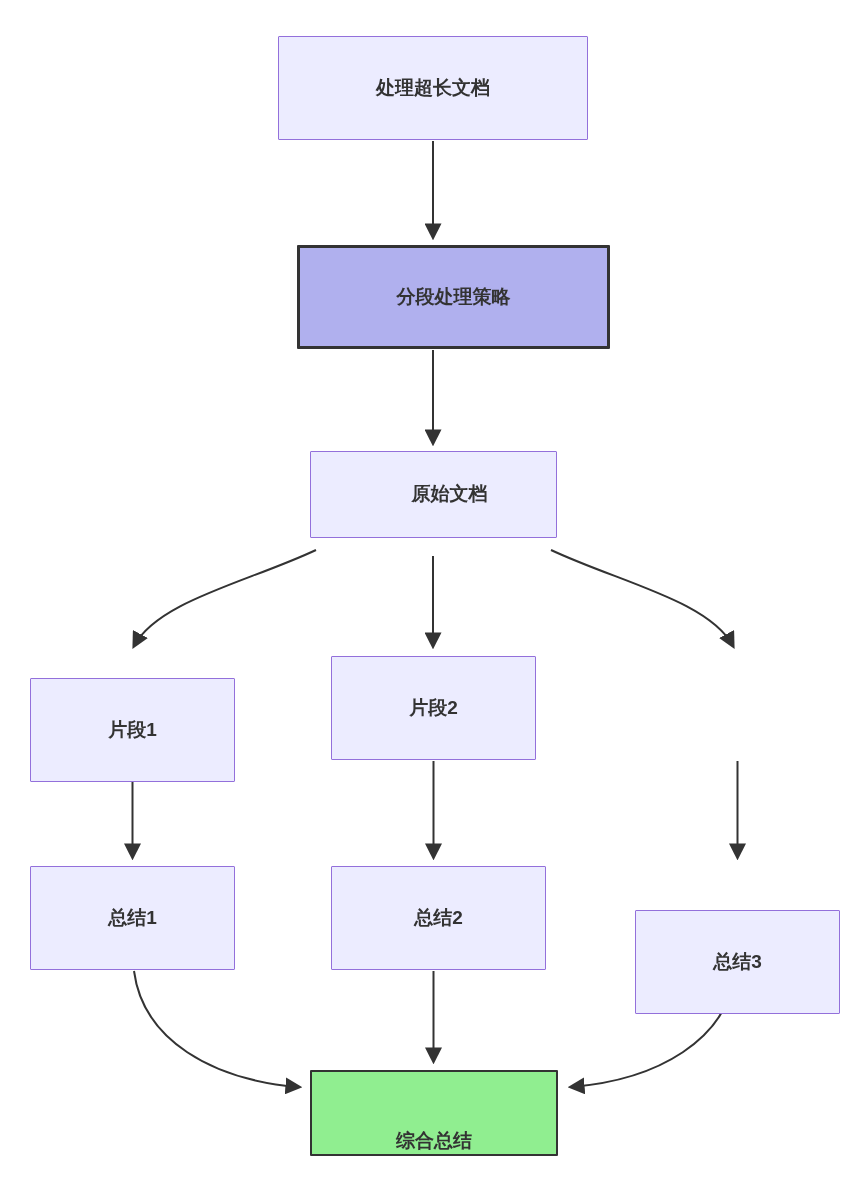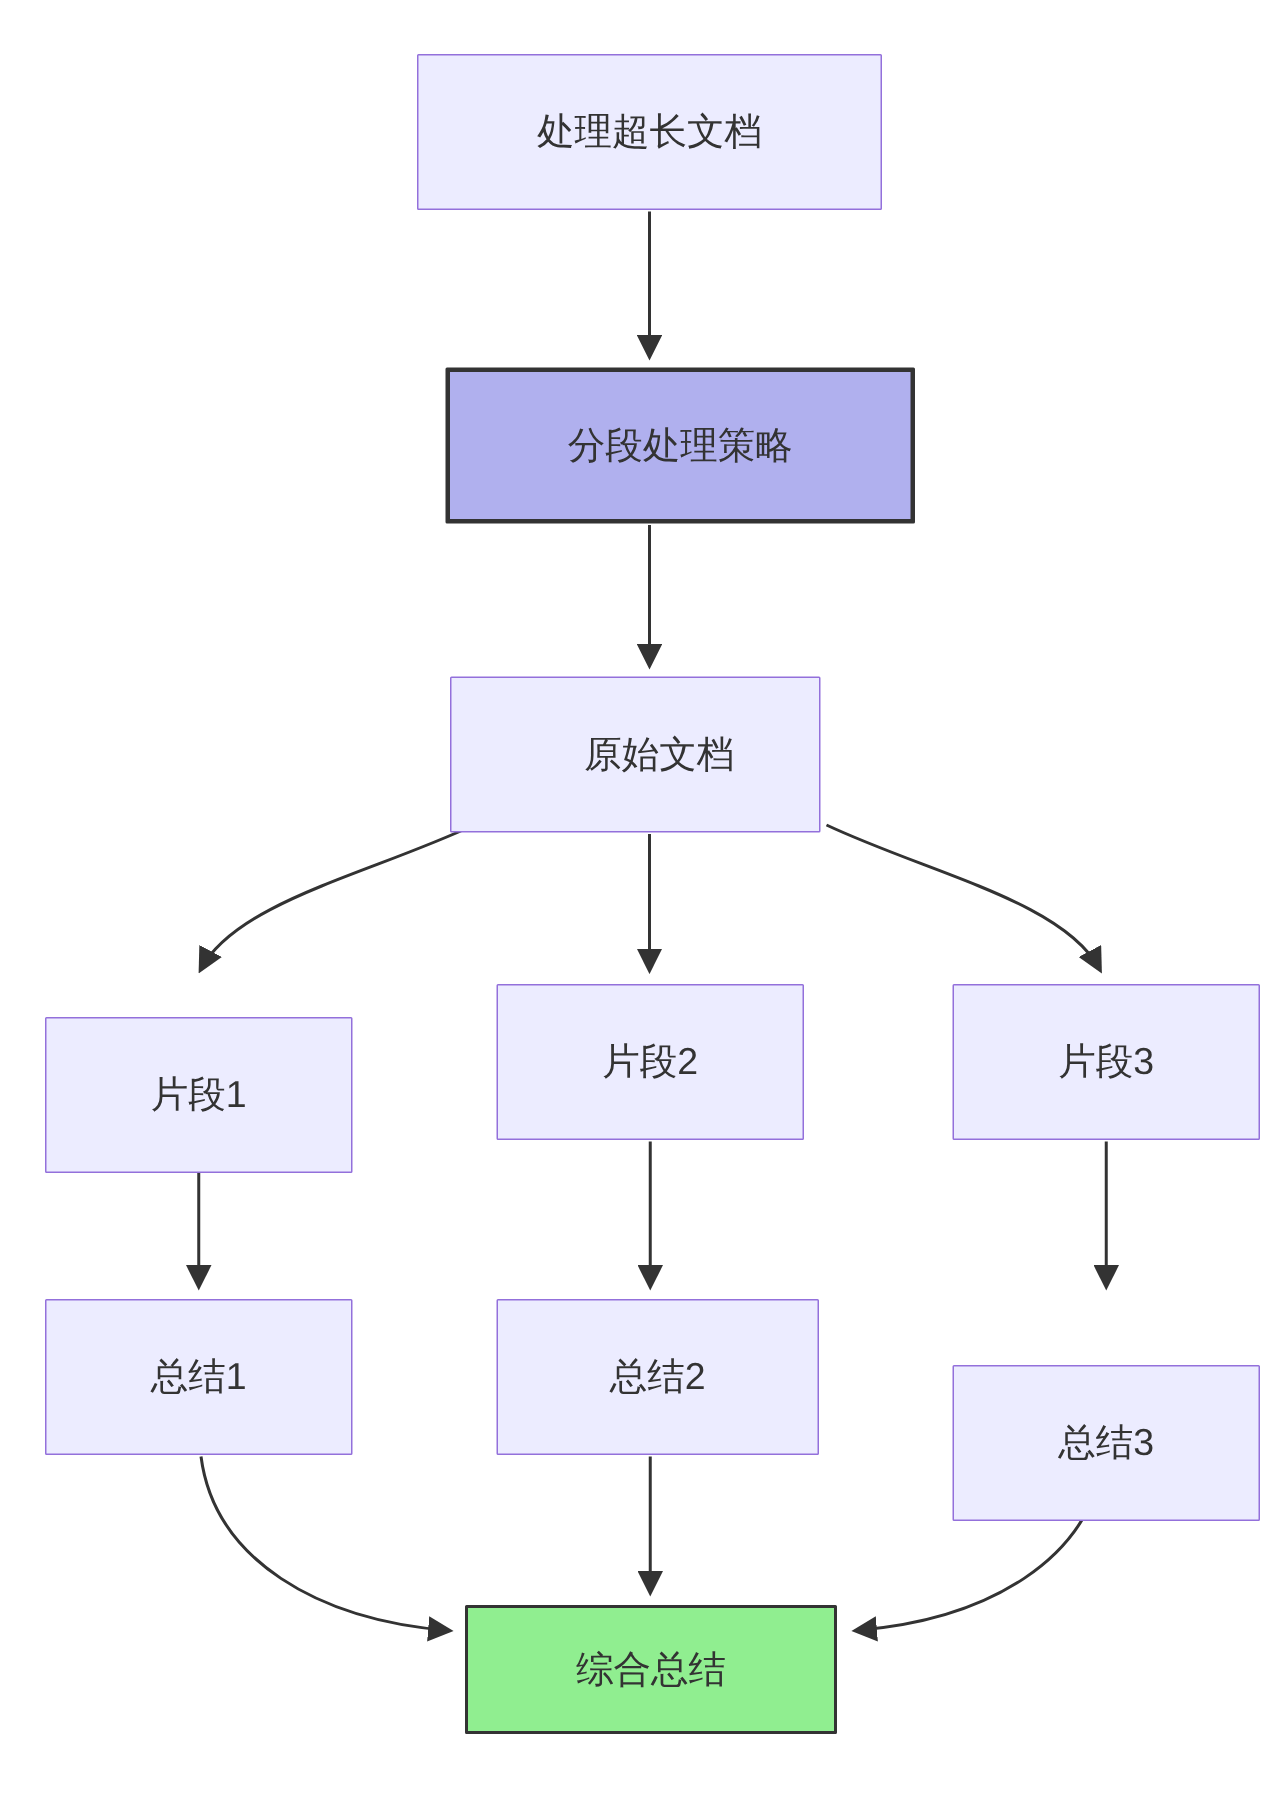--- a/index.html
+++ b/index.html
@@ -39,44 +39,45 @@
   .edges .arrowhead { fill: var(--edge); }
   .node {
     position: absolute;
     display: flex;
     align-items: center;
     justify-content: center;
     text-align: center;
     background: var(--node-fill);
     border: 1.5px solid var(--node-border);
     color: var(--text);
-    font-size: 25px;
+    font-size: 19px;
     line-height: 1.3;
     border-radius: 1px;
+    font-weight: bold;
   }
   .node.highlight {
     background: var(--highlight-fill);
     border: 3px solid var(--highlight-border);
     margin-left: 20px;
   }
   .node.success {
     background: var(--success-fill);
     border: 2.5px solid var(--success-border);
   }
   
   #n0 { left: 278px; top: 36px;   width: 310px; height: 104px; }
   #n1 { left: 277px; top: 245px;  width: 313px; height: 104px; }
-  #n2 { left: 300px; top: 451px;  width: 247px; height: 104px; padding-left: 32px; }
+  #n2 { left: 310px; top: 451px;  width: 247px; height: 87px; padding-left: 32px; }
   #n3 { left: 30px;  top: 656px;  width: 205px; height: 104px; margin-top: 22px; }
   #n4 { left: 331px; top: 656px;  width: 205px; height: 104px; }
   #n5 { left: 635px; top: 656px;  width: 205px; height: 104px; }
   #n6 { left: 30px;  top: 866px;  width: 205px; height: 104px; justify-content: center; }
   #n7 { left: 331px; top: 866px;  width: 215px; height: 104px; }
   #n8 { left: 635px; top: 866px;  width: 205px; height: 104px; margin-top: 44px; }
-  #n9 { left: 310px; top: 1070px; width: 248px; height: 86px; }
+  #n9 { left: 310px; top: 1070px; width: 248px; height: 86px; align-items: flex-end; }
 </style>
 </head>
 <body>
 
 <div class="canvas">
 
   <svg class="edges" viewBox="0 0 852 1196" xmlns="http://www.w3.org/2000/svg">
     <defs>
       <marker id="arrow" viewBox="0 0 10 10" refX="8" refY="5" markerWidth="8.5" markerHeight="8.5" orient="auto-start-reverse">
         <path class="arrowhead" d="M0,0 L10,5 L0,10 z"></path>
@@ -114,23 +115,20 @@
   </div>
   <div id="n2" class="node">
     <span>原始文档</span>
   </div>
   <div id="n3" class="node">
     <span>片段1</span>
   </div>
   <div id="n4" class="node">
     <span>片段2</span>
   </div>
-  <div id="n5" class="node">
-    <span>片段3</span>
-  </div>
   <div id="n6" class="node">
     <span>总结1</span>
   </div>
   <div id="n7" class="node">
     <span>总结2</span>
   </div>
   <div id="n8" class="node">
     <span>总结3</span>
   </div>
   <div id="n9" class="node success">

